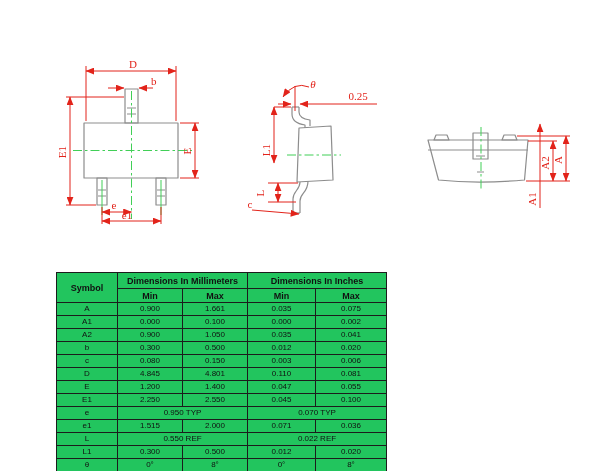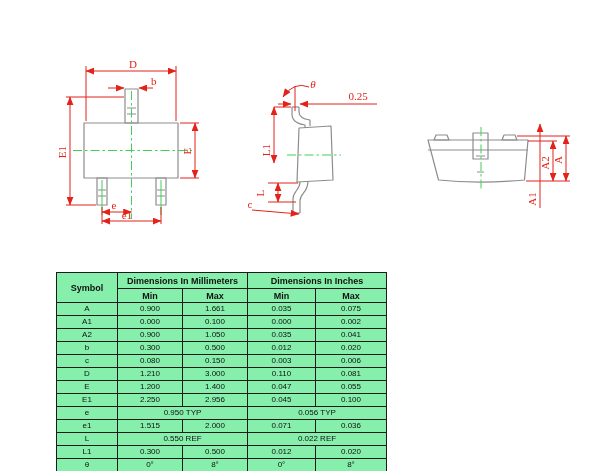--- a/index.html
+++ b/index.html
@@ -13,21 +13,21 @@
   .red{stroke:#e2231a;stroke-width:1;fill:none;}
   .grn{stroke:#41cf57;stroke-width:1;fill:none;stroke-dasharray:9 3 2.5 3;}
   .grnSolid{stroke:#41cf57;stroke-width:1;fill:none;}
 
   
   .rlab{fill:#e2231a;font-family:"Liberation Serif",serif;font-size:11px;}
   .rlab.it{font-style:italic;}
 
   
   table.dims{position:absolute;left:56px;top:272px;width:330px;
-             border-collapse:collapse;table-layout:fixed;background:#86efac;}
+             border-collapse:collapse;table-layout:fixed;background:#22c55e;}
   .dims th,.dims td{border:1px solid #1c1c1c;text-align:center;vertical-align:middle;
                     padding:0;color:#111;overflow:hidden;white-space:nowrap;}
   .dims thead th{font-size:9px;font-weight:bold;}
   .dims thead tr.hrow1 th{height:15px;}
   .dims thead tr.hrow2 th{height:13px;}
   .dims td{font-size:8px;height:12px;line-height:12px;}
 </style>
 </head>
 <body>
 
@@ -207,43 +207,43 @@
         </tr>
         <tr>
           <td colspan="1">c</td>
           <td colspan="1">0.080</td>
           <td colspan="1">0.150</td>
           <td colspan="1">0.003</td>
           <td colspan="1">0.006</td>
         </tr>
         <tr>
           <td colspan="1">D</td>
-          <td colspan="1">1.210</td>
-          <td colspan="1">3.000</td>
+          <td colspan="1">4.845</td>
+          <td colspan="1">4.801</td>
           <td colspan="1">0.110</td>
           <td colspan="1">0.081</td>
         </tr>
         <tr>
           <td colspan="1">E</td>
           <td colspan="1">1.200</td>
           <td colspan="1">1.400</td>
           <td colspan="1">0.047</td>
           <td colspan="1">0.055</td>
         </tr>
         <tr>
           <td colspan="1">E1</td>
           <td colspan="1">2.250</td>
-          <td colspan="1">2.956</td>
+          <td colspan="1">2.550</td>
           <td colspan="1">0.045</td>
           <td colspan="1">0.100</td>
         </tr>
         <tr>
           <td colspan="1">e</td>
           <td colspan="2">0.950 TYP</td>
-          <td colspan="2">0.056 TYP</td>
+          <td colspan="2">0.070 TYP</td>
         </tr>
         <tr>
           <td colspan="1">e1</td>
           <td colspan="1">1.515</td>
           <td colspan="1">2.000</td>
           <td colspan="1">0.071</td>
           <td colspan="1">0.036</td>
         </tr>
         <tr>
           <td colspan="1">L</td>

